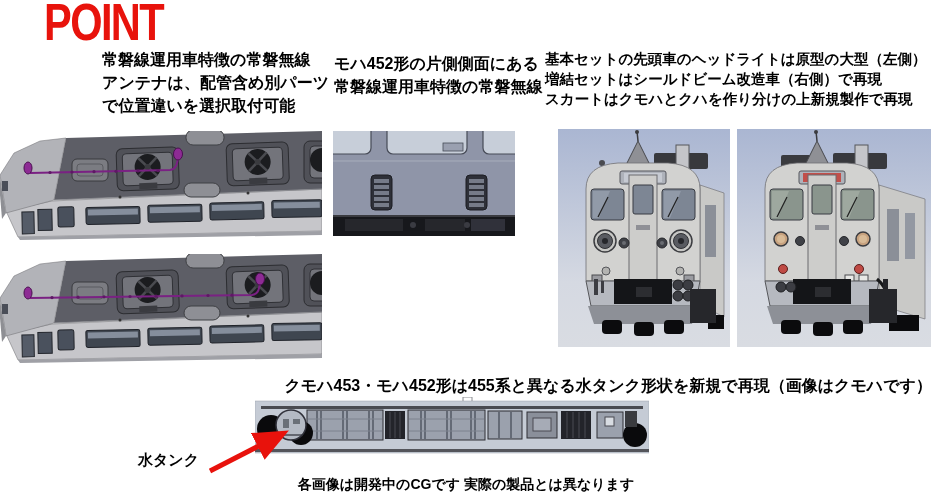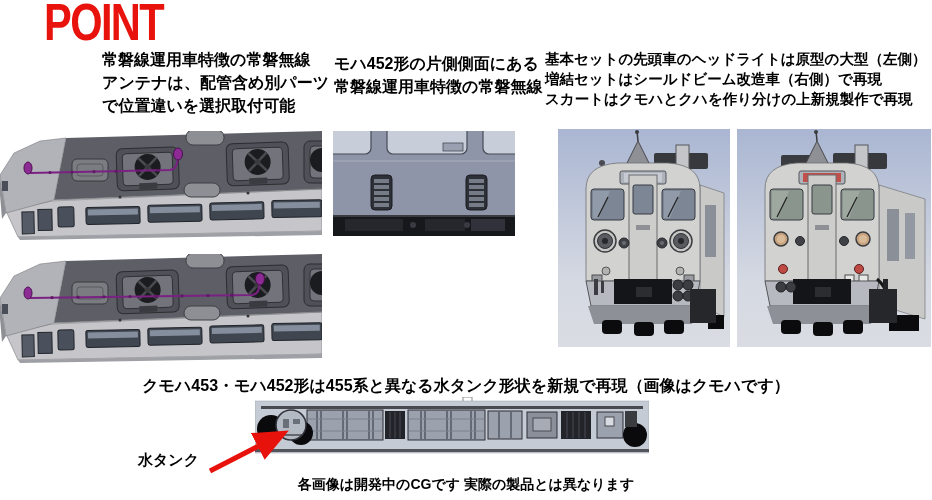--- a/index.html
+++ b/index.html
@@ -12,21 +12,21 @@
   .jtext{font-weight:bold;color:#000;white-space:pre-line;}
   .title{
     left:44px;top:-4px;
     font-size:52px;font-weight:bold;color:#e8130c;
     letter-spacing:-2px;line-height:52px;
     transform:scaleX(0.80);transform-origin:left top;
   }
   .feat-antenna{left:58px;top:48px;font-size:16px;line-height:23px;margin-left:44px;}
   .feat-louver{left:334px;top:52px;font-size:16px;line-height:23px;}
   .feat-headlight{left:545px;top:49px;font-size:14.5px;line-height:20px;}
-  .caption{left:0;top:376px;width:932px;text-align:center;font-size:16px;}
+  .caption{left:0;top:376px;width:932px;text-align:right;font-size:16px;}
   .tanklabel{left:138px;top:451px;font-size:15px;text-align:right;}
   .disclaimer{left:0;top:476px;width:932px;text-align:center;font-size:14px;}
   svg{display:block;}
 </style>
 </head>
 <body>
 
 <div class="abs title">POINT</div>
 
 <div class="abs jtext feat-antenna">常磐線運用車特徴の常磐無線

